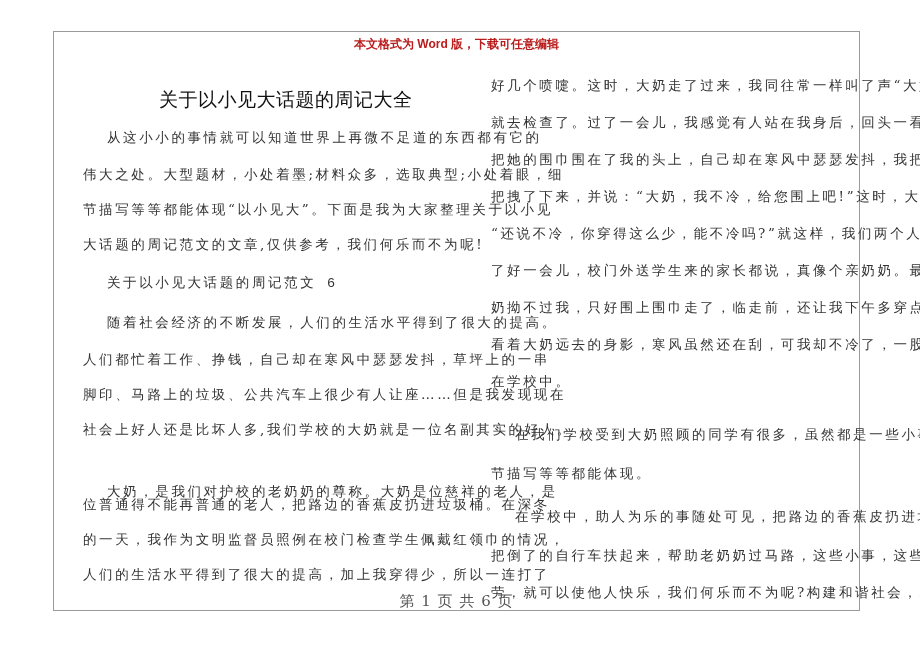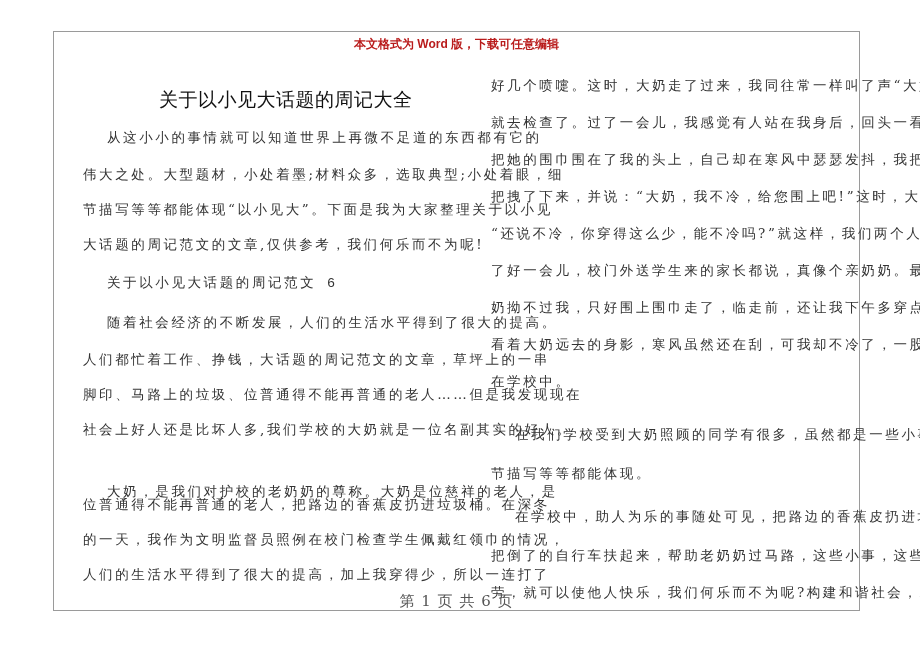--- a/index.html
+++ b/index.html
@@ -89,22 +89,22 @@
 
   <div class="doc-title">关于以小见大话题的周记大全</div>
 
   <div class="col col-left">
     <div class="line indent" style="top:99px">从这小小的事情就可以知道世界上再微不足道的东西都有它的</div>
     <div class="line" style="top:134px">伟大之处。大型题材，小处着墨;材料众多，选取典型;小处着眼，细</div>
     <div class="line" style="top:169px">节描写等等都能体现“以小见大”。下面是我为大家整理关于以小见</div>
     <div class="line" style="top:204px">大话题的周记范文的文章,仅供参考，我们何乐而不为呢!</div>
     <div class="line indent" style="top:244px">关于以小见大话题的周记范文 6</div>
     <div class="line indent" style="top:284px">随着社会经济的不断发展，人们的生活水平得到了很大的提高。</div>
-    <div class="line" style="top:319px">人们都忙着工作、挣钱，大话题的周记范文的文章，草坪上的一串</div>
-    <div class="line" style="top:354px">脚印、马路上的垃圾、位普通得不能再普通的老人……但是我发现现在</div>
+    <div class="line" style="top:319px">人们都忙着工作、挣钱，自己却在寒风中瑟瑟发抖，草坪上的一串</div>
+    <div class="line" style="top:354px">脚印、马路上的垃圾、公共汽车上很少有人让座……但是我发现现在</div>
     <div class="line" style="top:389px">社会上好人还是比坏人多,我们学校的大奶就是一位名副其实的好人。</div>
     <div class="line indent" style="top:453px">大奶，是我们对护校的老奶奶的尊称。大奶是位慈祥的老人，是</div>
     <div class="line" style="top:464px">位普通得不能再普通的老人，把路边的香蕉皮扔进垃圾桶。在深冬</div>
     <div class="line" style="top:499px">的一天，我作为文明监督员照例在校门检查学生佩戴红领巾的情况，</div>
     <div class="line" style="top:534px">人们的生活水平得到了很大的提高，加上我穿得少，所以一连打了</div>
   </div>
 
   <div class="col col-right">
     <div class="line" style="top:45px">好几个喷嚏。这时，大奶走了过来，我同往常一样叫了声“大奶!”</div>
     <div class="line" style="top:82px">就去检查了。过了一会儿，我感觉有人站在我身后，回头一看，大奶</div>

